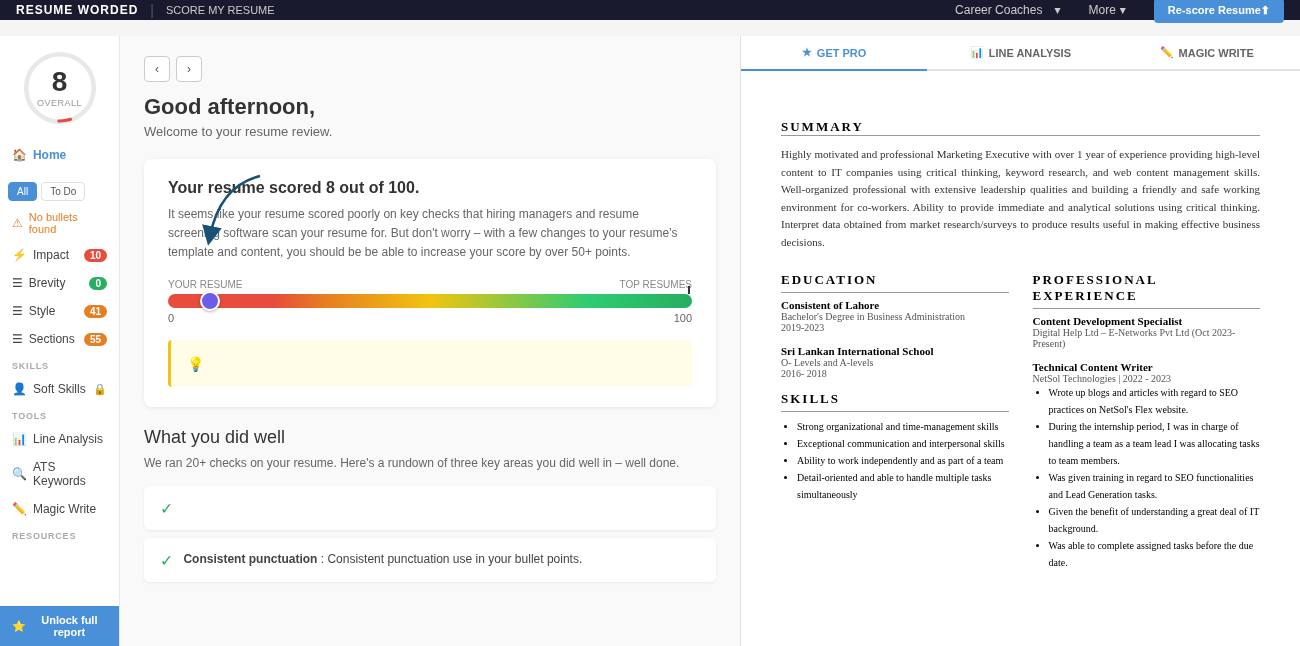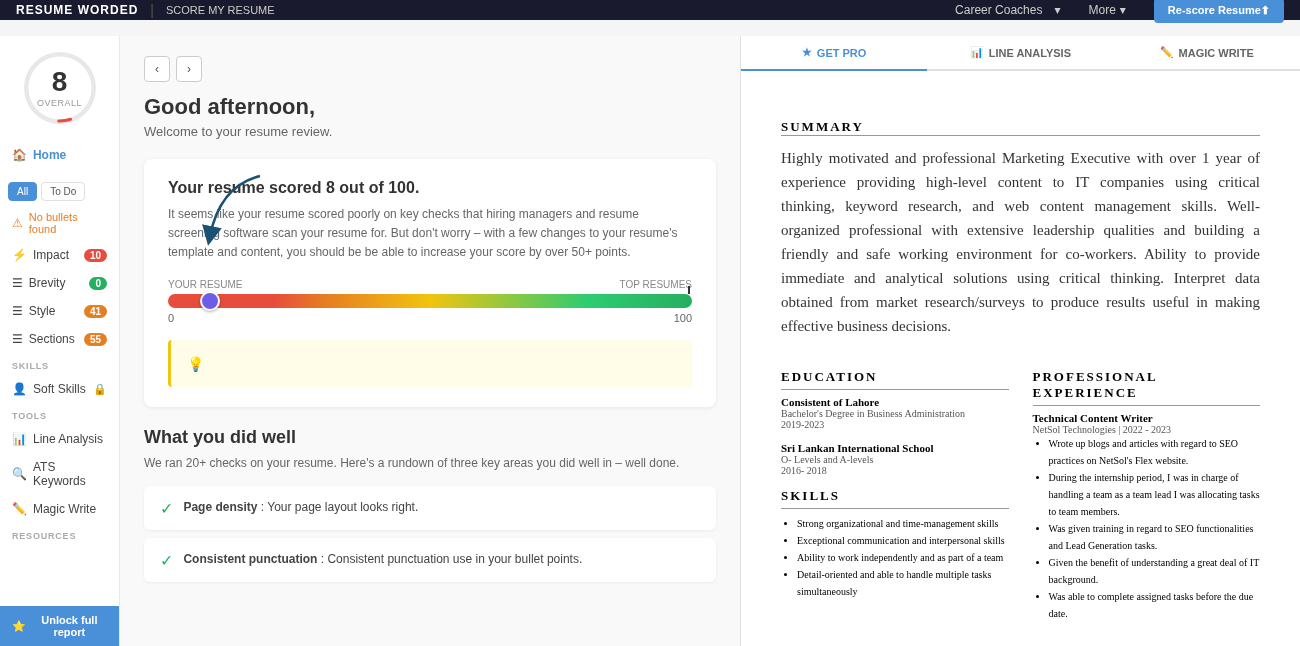--- a/index.html
+++ b/index.html
@@ -122,21 +122,21 @@
     .score-bar-numbers { display: flex; justify-content: space-between; font-size: 11px; color: #666; margin-top: 4px; }
 
     .tip-box {
       background: #fffde7; border-left: 3px solid #f1c40f; padding: 12px 16px;
       border-radius: 4px; font-size: 12px; color: #555; line-height: 1.6; margin-top: 16px;
       display: flex; gap: 10px;
     }
     .tip-icon { font-size: 14px; flex-shrink: 0; margin-top: 1px; }
 
     .well-section { margin-top: 20px; }
-    .well-title { font-size: 18px; font-weight: 700; color: #333; margin-bottom: 8px; }
+    .well-title { font-size: 18px; font-weight: 400; color: #333; margin-bottom: 8px; }
     .well-desc { font-size: 12px; color: #666; margin-bottom: 16px; }
 
     .check-item {
       display: flex; align-items: flex-start; gap: 10px; padding: 12px 16px;
       background: white; border-radius: 6px; margin-bottom: 8px;
       box-shadow: 0 1px 3px rgba(0,0,0,0.06);
     }
     .check-icon { color: #27ae60; font-size: 16px; flex-shrink: 0; margin-top: 1px; }
     .check-text { font-size: 12px; color: #444; line-height: 1.5; }
     .check-label { font-weight: 600; }
@@ -160,21 +160,21 @@
     .resume-preview {
       flex: 1; overflow-y: auto; padding: 32px 40px; font-family: 'Times New Roman', serif;
       background: white;
     }
 
     .resume-section-title {
       font-size: 13px; font-weight: 700; letter-spacing: 2px;
       text-transform: uppercase; border-bottom: 1px solid #999; 
       margin: 16px 0 10px;
     }
-    .resume-body { font-size: 15px; color: #333; line-height: 1.6; text-align: justify; margin-bottom: 23px; }
+    .resume-body { font-size: 11px; color: #333; line-height: 1.6; text-align: justify; margin-bottom: 12px; }
 
     .resume-two-col { display: flex; gap: 24px; margin-top: 8px; }
     .resume-col { flex: 1; }
     .resume-entry-title { font-weight: 700; font-size: 11px; }
     .resume-entry-sub { font-size: 10px; color: #555; }
     .resume-entry-date { font-size: 10px; color: #555; }
     .resume-entry { margin-bottom: 12px; }
     .resume-list { margin-left: 16px; font-size: 10px; line-height: 1.7; }
     .resume-skills-title { font-size: 13px; font-weight: 700; letter-spacing: 2px; text-transform: uppercase; border-bottom: 1px solid #999; padding-bottom: 4px; margin: 8px 0 6px; }
 
@@ -354,24 +354,20 @@
         <span class="tip-icon">💡</span>
       </div>
     </div>
 
     <div class="well-section">
       <h2 class="well-title">What you did well</h2>
       <p class="well-desc">We ran 20+ checks on your resume. Here's a rundown of three key areas you did well in – well done.</p>
 
       <div class="check-item">
         <span class="check-icon">✓</span>
-        <div class="check-text">
-          <span class="check-label">Page density</span>
-          <span>: Your page layout looks right.</span>
-        </div>
       </div>
 
       <div class="check-item">
         <span class="check-icon">✓</span>
         <div class="check-text">
           <span class="check-label">Consistent punctuation</span>
           <span>: Consistent punctuation use in your bullet points.</span>
         </div>
       </div>
     </div>
@@ -421,20 +417,24 @@
             <li>Strong organizational and time-management skills</li>
             <li>Exceptional communication and interpersonal skills</li>
             <li>Ability to work independently and as part of a team</li>
             <li>Detail-oriented and able to handle multiple tasks simultaneously</li>
           </ul>
         </div>
 
         <div class="resume-col">
           <div class="resume-skills-title">PROFESSIONAL EXPERIENCE</div>
 
+          <div class="resume-entry">
+            <div class="resume-entry-title">Content Development Specialist</div>
+            <div class="resume-entry-sub">Digital Help Ltd – E-Networks Pvt Ltd (Oct 2023- Present)</div>
+          </div>
 
           <div class="resume-entry">
             <div class="resume-entry-title">Technical Content Writer</div>
             <div class="resume-entry-sub">NetSol Technologies | 2022 - 2023</div>
             <ul class="resume-list">
               <li>Wrote up blogs and articles with regard to SEO practices on NetSol's Flex website.</li>
               <li>During the internship period, I was in charge of handling a team as a team lead I was allocating tasks to team members.</li>
               <li>Was given training in regard to SEO functionalities and Lead Generation tasks.</li>
               <li>Given the benefit of understanding a great deal of IT background.</li>
               <li>Was able to complete assigned tasks before the due date.</li>

